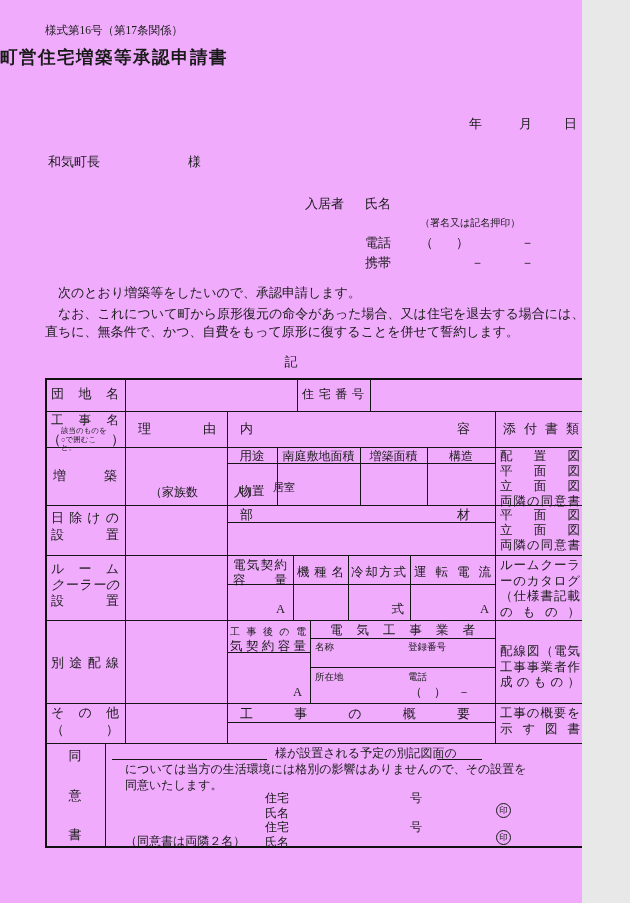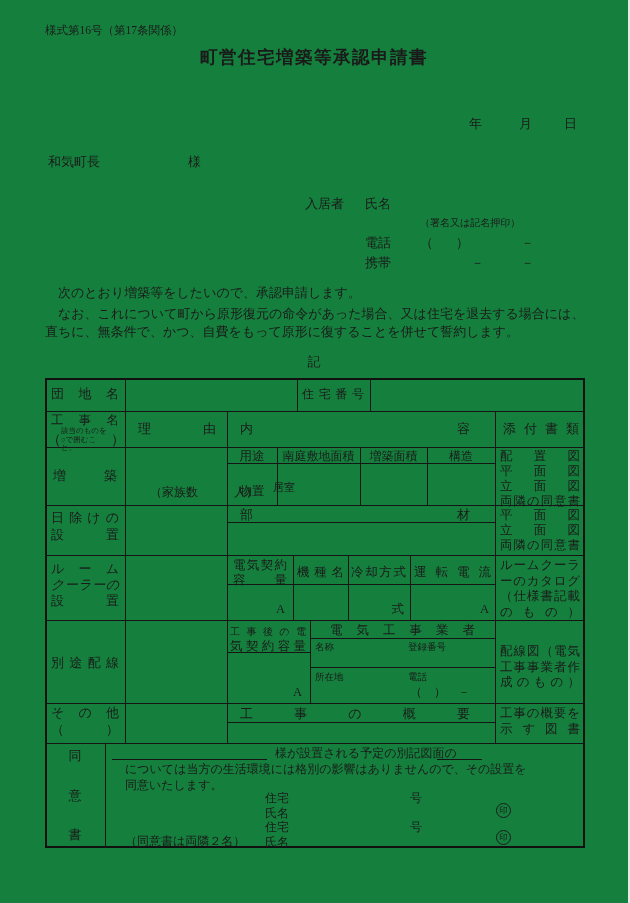--- a/index.html
+++ b/index.html
@@ -1,27 +1,27 @@
 <!DOCTYPE html>
 <html><head>
 <meta charset="utf-8">
 <style>
   html,body{margin:0;padding:0;}
   body{background:#e8e8e8;font-family:"Liberation Serif","DejaVu Serif",serif;}
-  #page{position:relative;width:628px;height:903px;background:#15803d;color:#1a1a1a;overflow:hidden;}
+  #page{position:relative;width:582px;height:903px;background:#f0abfc;color:#1a1a1a;overflow:hidden;}
   .t{position:absolute;font-size:13px;line-height:15px;white-space:nowrap;}
   .jc{text-align:justify;text-align-last:justify;white-space:normal;}
   .jp{position:absolute;text-align:justify;text-align-last:justify;font-size:12.5px;line-height:15.5px;}
   .ctr{text-align:center;}
   .rt{text-align:right;}
   .hl{position:absolute;height:1px;background:#151515;}
   .vl{position:absolute;width:1px;background:#151515;}
   .seal{position:absolute;width:13px;height:13px;border:1px solid #1a1a1a;border-radius:50%;
         display:flex;align-items:center;justify-content:center;font-size:8.5px;line-height:8.5px;}
-  .title{position:absolute;left:0;right:0;text-align:center;font-size:17.5px;font-weight:bold;letter-spacing:1.5px;}
+  .title{position:absolute;left:0;right:0;font-size:17.5px;font-weight:bold;letter-spacing:1.5px;}
 </style>
 </head>
 <body>
 
 <div id="page">
 
   <div class="t" style="left:45px;top:23px;font-size:11.5px;">様式第16号（第17条関係）</div>
   <div class="title" style="top:45px;">町営住宅増築等承認申請書</div>
 
   <div class="t" style="left:469px;top:116px;">年</div>

